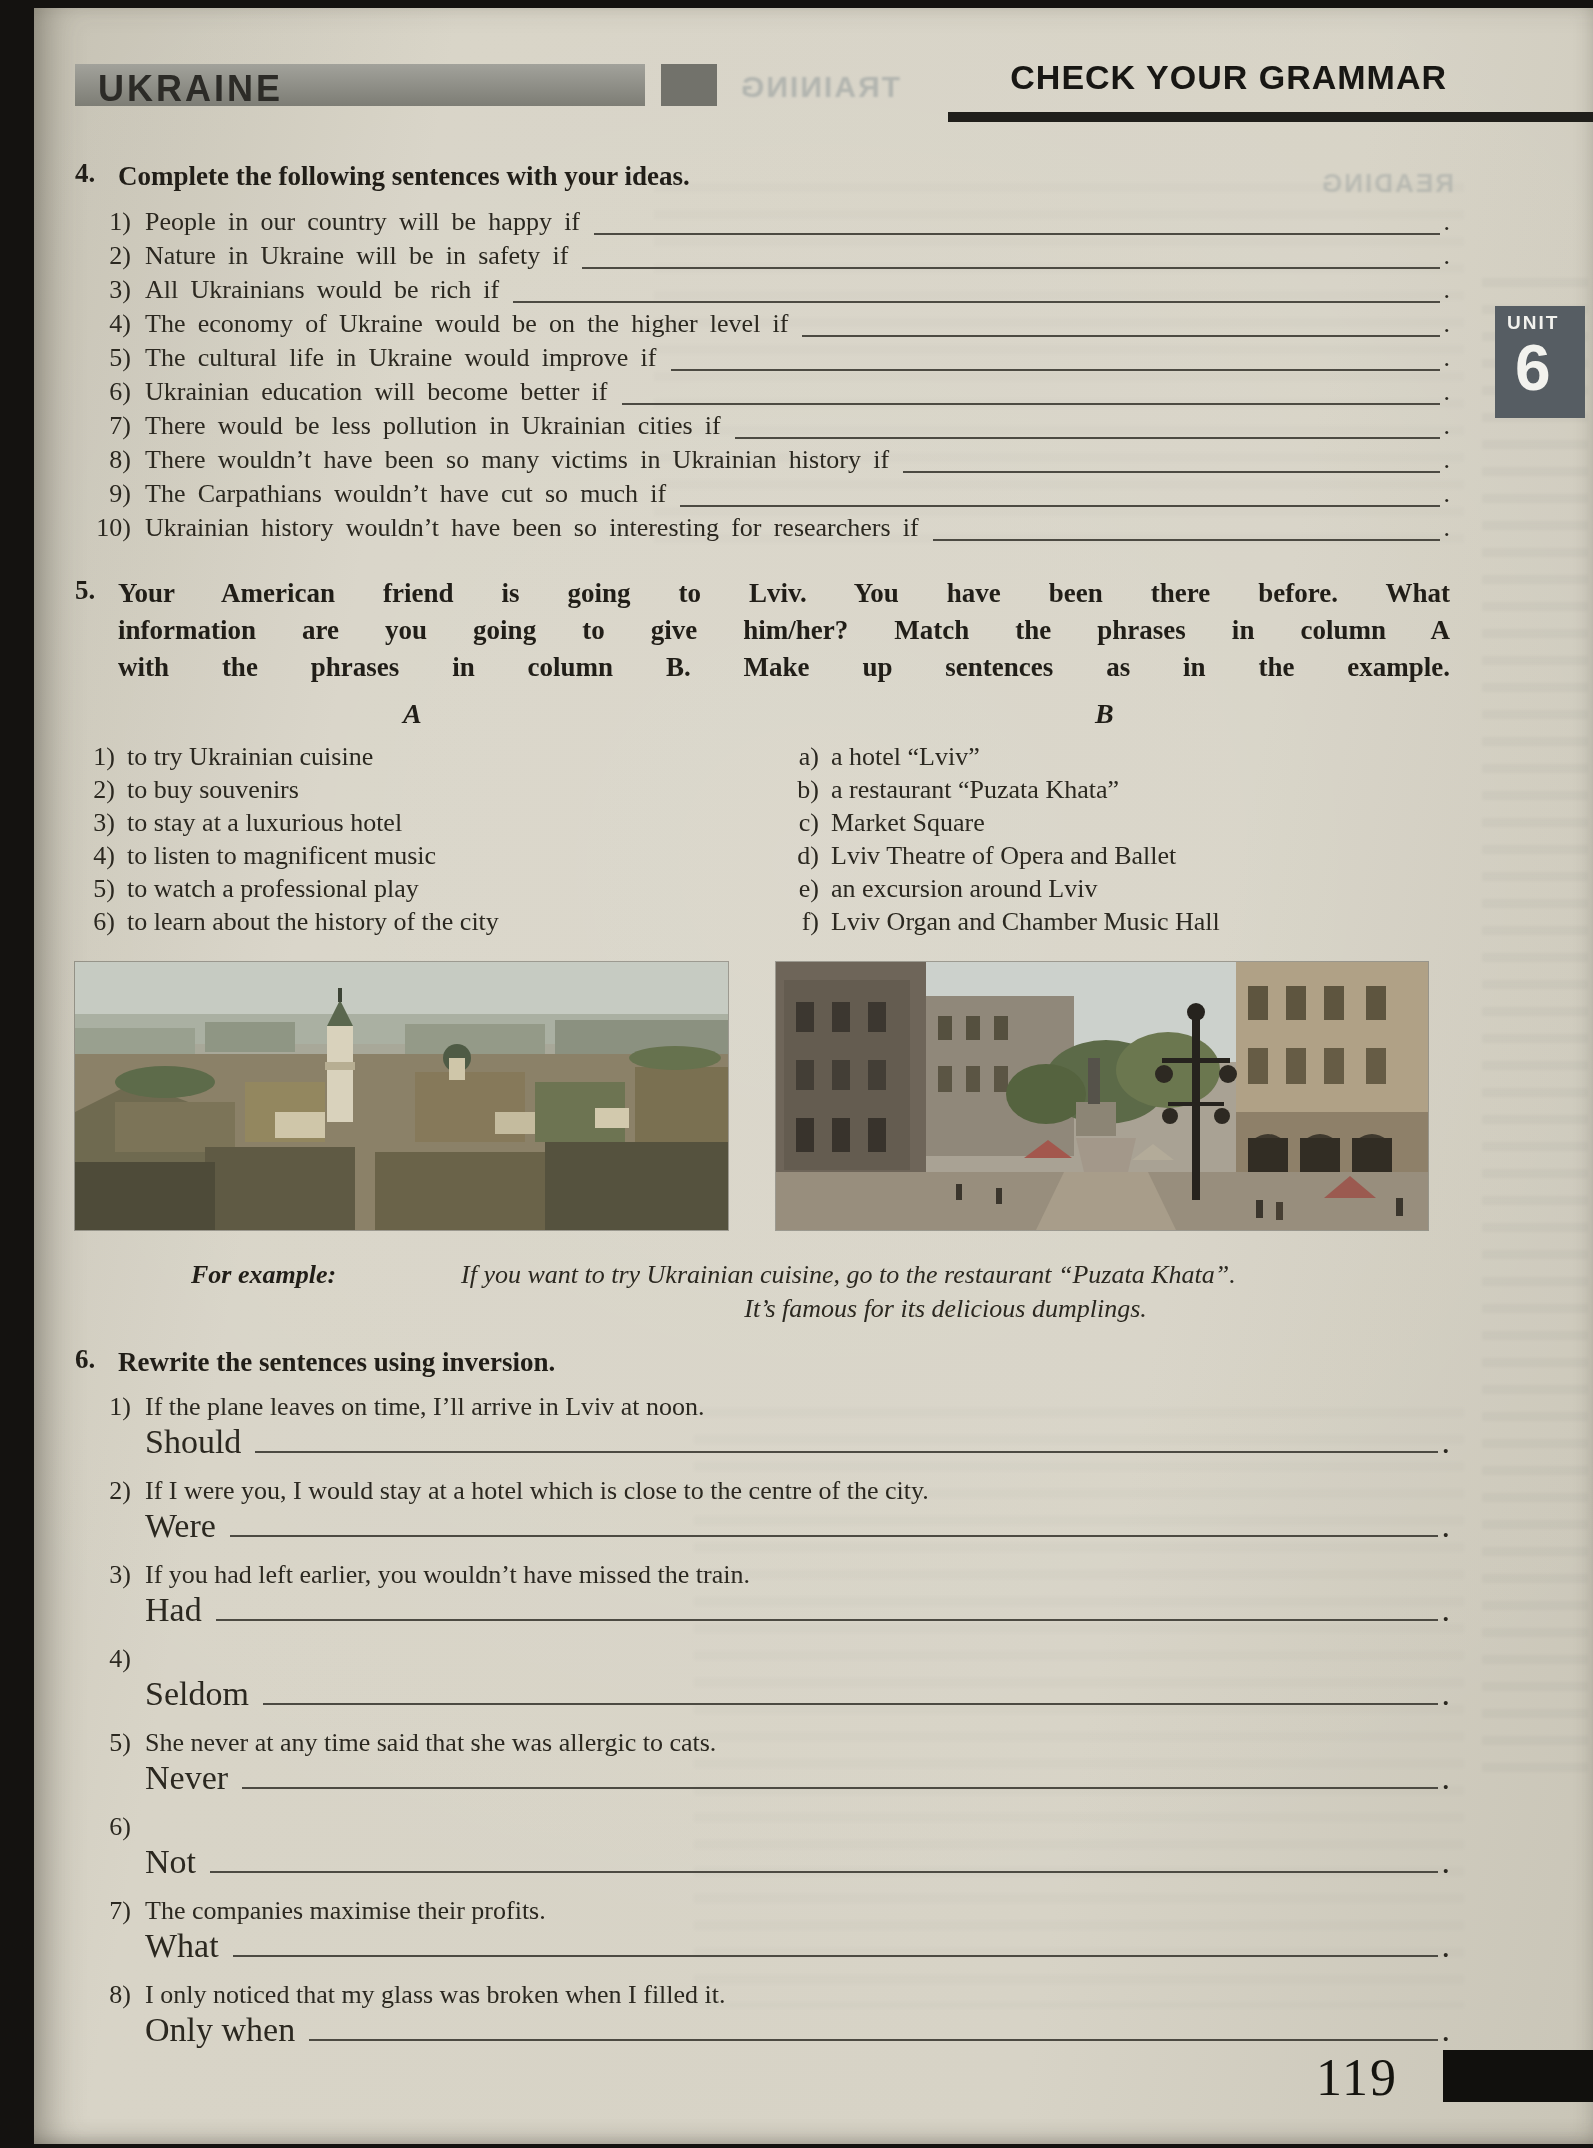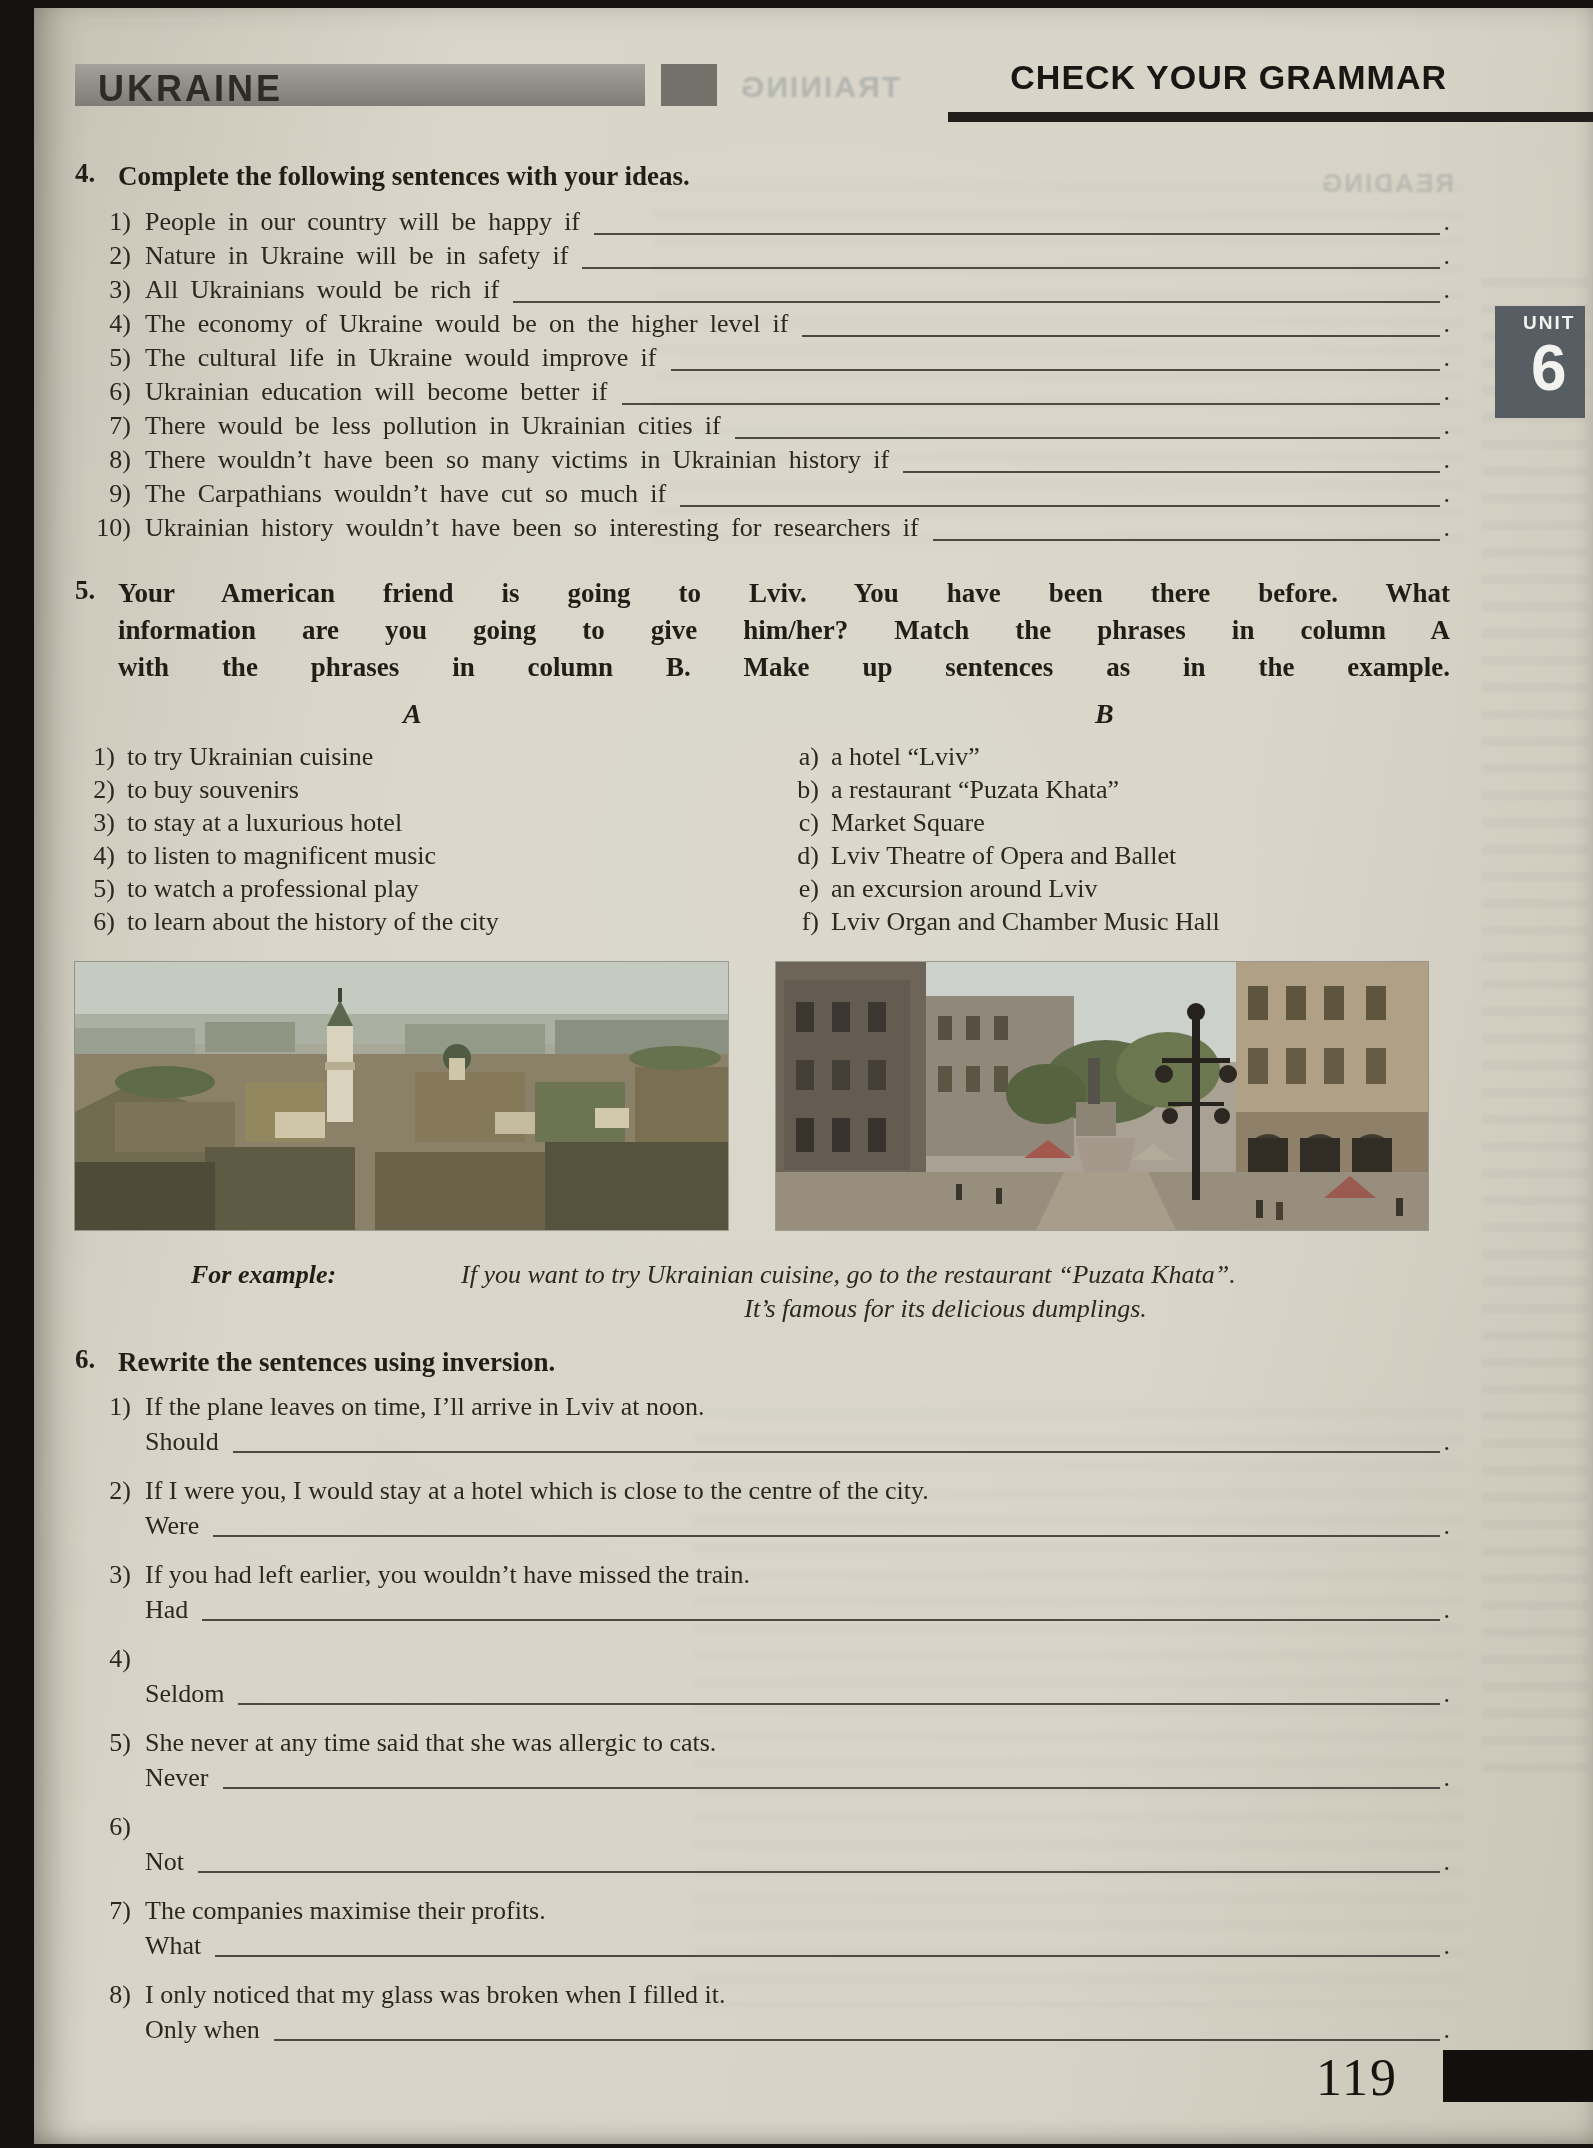--- a/index.html
+++ b/index.html
@@ -33,21 +33,21 @@
     background:linear-gradient(180deg,#a2a29b,#7d7d75);}
   .ukr-text{position:absolute;left:64px;top:60px;font-family:"Liberation Sans","DejaVu Sans",sans-serif;
     font-weight:bold;font-size:36px;letter-spacing:3px;color:#2c2b27}
   .hdr-square{position:absolute;left:627px;top:56px;width:56px;height:42px;background:#72726b}
   .cyg-text{position:absolute;right:146px;top:50px;font-family:"Liberation Sans","DejaVu Sans",sans-serif;
     font-weight:bold;font-size:34px;letter-spacing:1px;color:#181714;white-space:nowrap}
   .cyg-bar{position:absolute;right:0;top:104px;width:645px;height:10px;background:#201f1b}
 
   
   .unit-badge{position:absolute;left:1461px;top:298px;width:90px;height:112px;background:#565d63;z-index:2;
-    font-family:"Liberation Sans","DejaVu Sans",sans-serif;color:#f2f2ee;padding:6px 0 0 28px;box-sizing:border-box}
+    font-family:"Liberation Sans","DejaVu Sans",sans-serif;color:#f2f2ee;padding:6px 0 0 12px;box-sizing:border-box}
   .unit-badge .u-label{font-weight:bold;font-size:19px;letter-spacing:2px;display:block}
   .unit-badge .u-rule{width:58px;height:3px;background:#f2f2ee;margin-top:3px}
   .unit-badge .u-num{font-weight:bold;font-size:64px;line-height:1.0;display:block;margin:2px 0 0 8px}
 
   
   .content{position:absolute;left:41px;top:150px;width:1375px;z-index:2;color:#2b2820;font-size:26px}
 
   .ex-head{display:flex;align-items:flex-start}
   .ex-head .exnum{flex:0 0 43px;font-weight:bold;font-size:27px;color:#211e18}
   .ex-head .extitle{flex:1;font-weight:bold;font-size:27px;line-height:37px;color:#211e18}
@@ -83,21 +83,21 @@
   .example .body{flex:1}
   .example .l1{padding-left:20px}
   .example .l2{text-align:center}
 
   
   .ex6-head{margin-top:18px}
   .ex6{margin-top:8px}
   .ex6-item{margin-bottom:14px}
   .ex6-line1{display:flex;font-size:26px;line-height:35px}
   .ex6-line1 .num{flex:0 0 56px;text-align:right;margin-right:14px}
-  .ex6-line2{display:flex;align-items:baseline;padding-left:70px;line-height:35px;font-size:26px}
+  .ex6-line2{display:flex;align-items:baseline;padding-left:70px;line-height:35px;font-size:34px}
   .ex6-line2 .starter{flex:0 0 auto}
 
   
   .pageno{position:absolute;left:1282px;top:2040px;z-index:2;font-weight:normal;font-size:52px;letter-spacing:2px;color:#15140f}
   .corner-bar{position:absolute;right:0;top:2042px;width:150px;height:52px;background:#11100d;z-index:2}
 </style>
 </head>
 <body>
 
 <div class="paper">

